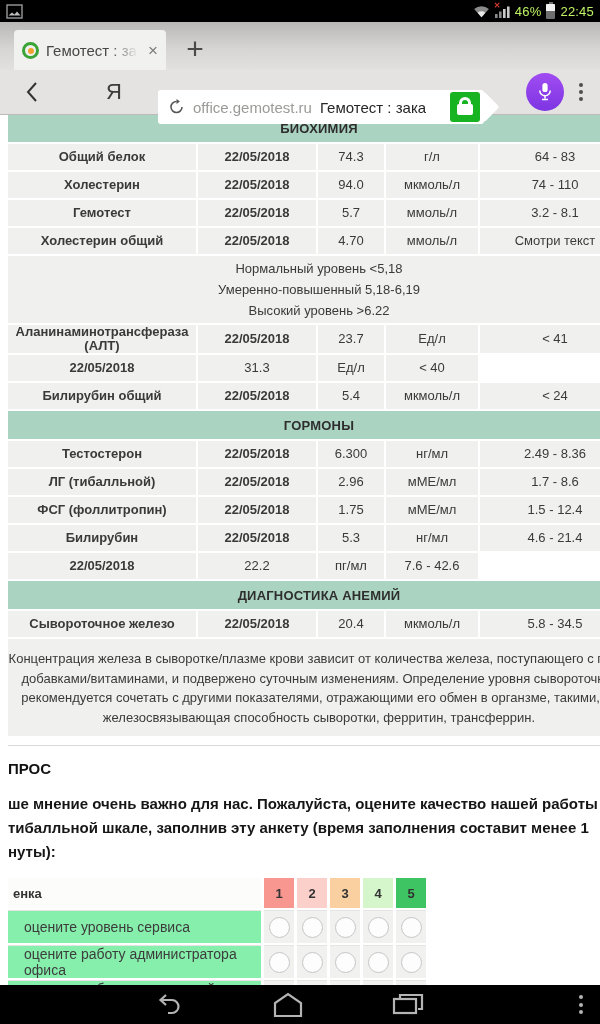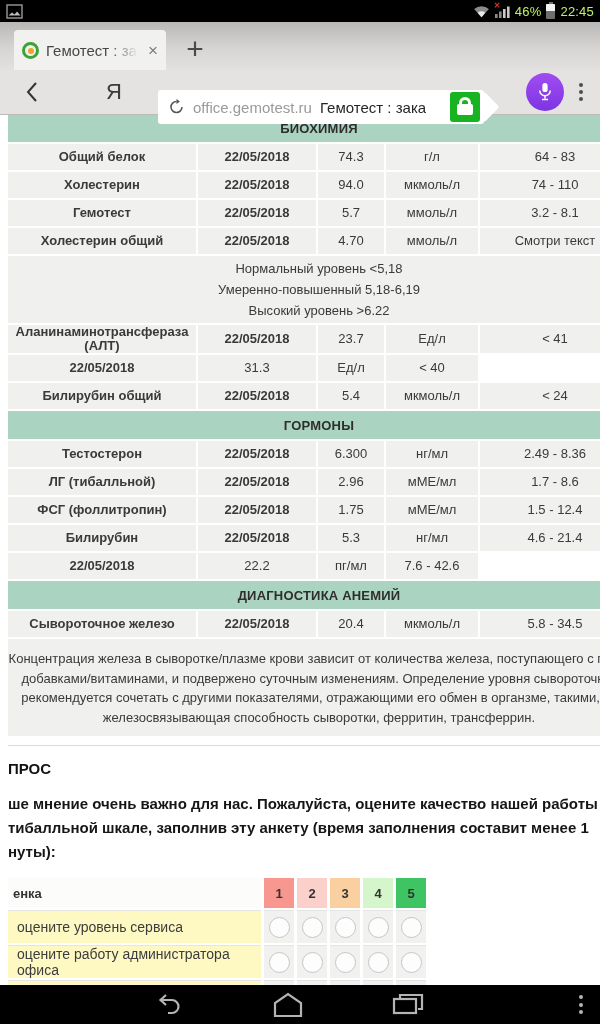--- a/index.html
+++ b/index.html
@@ -70,21 +70,21 @@
   .hr-line{margin-top:9px;border-top:1px solid #d9d9d7;width:622px;}
   
   .survey{padding-top:8px;}
   .survey-heading{font-size:15px;font-weight:700;color:#111;padding:6px 0 2px;}
   .survey-intro{padding-top:13px;}
   .survey-intro div{font-size:15px;font-weight:700;color:#161616;line-height:24px;white-space:nowrap;}
   .sv-table{margin-top:14px;width:424px;display:grid;grid-template-columns:253px 30px 30px 30px 30px 30px;
     column-gap:3px;row-gap:2px;background:#fff;}
   .sv-hlabel{background:#fcfcfb;display:flex;align-items:center;font-size:13px;font-weight:700;color:#333;height:30px;padding-left:5px;}
   .sv-score{height:30px;display:flex;align-items:center;justify-content:center;font-size:13px;font-weight:700;color:#333;}
-  .sv-rlabel{background:#fef9c3;display:flex;align-items:center;font-size:14px;color:#3c3c3c;height:32px;padding-left:9px;border-top:1px solid #e4e4e2;}
+  .sv-rlabel{background:#86efac;display:flex;align-items:center;font-size:14px;color:#3c3c3c;height:32px;padding-left:16px;border-top:1px solid #e4e4e2;}
   .sv-rcell{background:#f1f1f0;height:32px;display:flex;align-items:center;justify-content:center;border-top:1px solid #e4e4e2;}
   .radio{width:21px;height:21px;border-radius:50%;background:#fdfdfd;border:1px solid #c6c6c6;box-sizing:border-box;}
   
   .nav-bar{position:absolute;bottom:0;left:0;width:600px;height:39px;background:#000;z-index:60;
     display:flex;align-items:center;}
   .nav-btn{width:120px;height:39px;display:flex;align-items:center;justify-content:center;}
   .nav-btn.b1{margin-left:108px;}
   .nav-dots{position:absolute;right:10px;top:5px;width:18px;height:29px;display:flex;flex-direction:column;
     align-items:center;justify-content:center;gap:3.5px;}
   .nav-dots i{width:4px;height:4px;border-radius:50%;background:#b4b4b4;}

